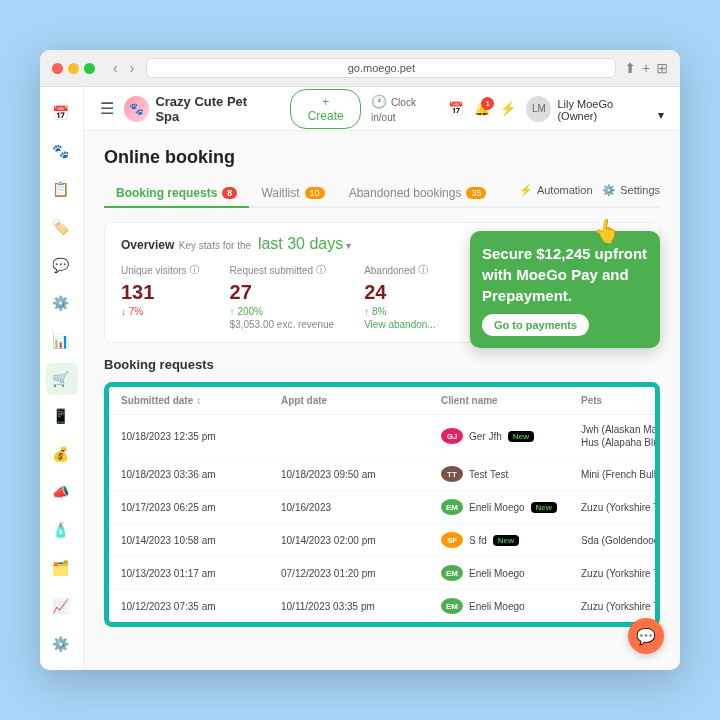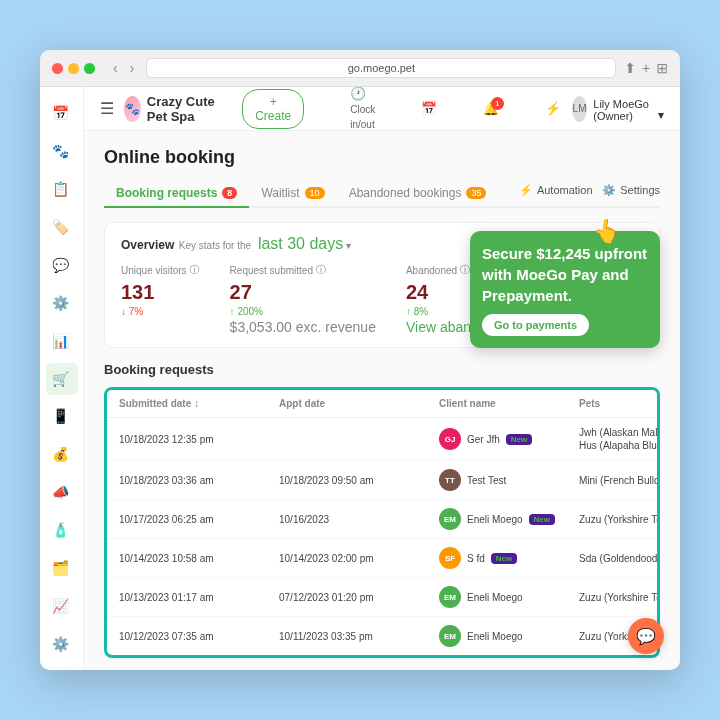--- a/index.html
+++ b/index.html
@@ -113,21 +113,21 @@
       background: #fff;
       border: 1px solid #4CAF50;
       color: #4CAF50;
       padding: 5px 12px;
       border-radius: 16px;
       font-size: 12px;
       cursor: pointer;
       display: flex; align-items: center; gap: 4px;
     }
     .nav-actions { display: flex; align-items: center; gap: 10px; color: #666; font-size: 13px; }
-    .nav-icon { cursor: pointer; position: relative; margin-left: 36px; }
+    .nav-icon { cursor: pointer; position: relative; }
     .badge {
       position: absolute;
       top: -4px; right: -4px;
       background: #f44336;
       color: #fff;
       font-size: 8px;
       width: 13px; height: 13px;
       border-radius: 50%;
       display: flex; align-items: center; justify-content: center;
     }
@@ -219,21 +219,21 @@
     .overview-stats {
       display: flex;
       gap: 30px;
     }
     .stat-item {}
     .stat-label { font-size: 10px; color: #888; display: flex; align-items: center; gap: 3px; margin-bottom: 4px; }
     .stat-value { font-size: 20px; font-weight: 700; color: #7f1d1d; }
     .stat-change { font-size: 10px; margin-top: 2px; }
     .stat-change.up { color: #4CAF50; }
     .stat-change.down { color: #f44336; }
-    .stat-sub { font-size: 14px; color: #888; margin-top: 2px; }
+    .stat-sub { font-size: 10px; color: #888; margin-top: 2px; }
     
     .promo-popup {
       position: absolute;
       top: 100px;
       right: 20px;
       width: 190px;
       background: #4CAF50;
       border-radius: 10px;
       padding: 12px;
       color: #fff;
@@ -259,21 +259,21 @@
       font-size: 22px;
       z-index: 200;
       pointer-events: none;
       transform: rotate(10deg);
     }
     
     .section-title { font-size: 13px; font-weight: 600; color: #333; margin-bottom: 10px; }
     
     .booking-table {
       background: #fff;
-      border: 3px solid #14b8a6;
+      border: 5px solid #14b8a6;
       border-radius: 8px;
       overflow: hidden;
     }
     .table-header {
       display: grid;
       grid-template-columns: 160px 160px 140px 130px 80px;
       padding: 8px 12px;
       border-bottom: 1px solid #eee;
       background: #fff;
     }
@@ -287,28 +287,28 @@
       display: grid;
       grid-template-columns: 160px 160px 140px 130px 80px;
       padding: 8px 12px;
       border-bottom: 1px solid #f5f5f5;
       align-items: center;
     }
     .table-row:last-child { border-bottom: none; }
     .cell { font-size: 10px; color: #444; }
     .cell-client { display: flex; align-items: center; gap: 6px; }
     .client-avatar {
-      width: 22px; height: 22px;
+      width: 22px; height: 16px;
       border-radius: 50%;
       display: flex; align-items: center; justify-content: center;
       font-size: 8px; font-weight: 700; color: #fff;
       flex-shrink: 0;
     }
     .new-badge {
-      background: #4c1d95;
+      background: #000000;
       color: #4CAF50;
       font-size: 8px;
       padding: 1px 5px;
       border-radius: 4px;
       font-weight: 600;
       text-align: center;
     }
     
     .chat-fab {
       position: absolute;

